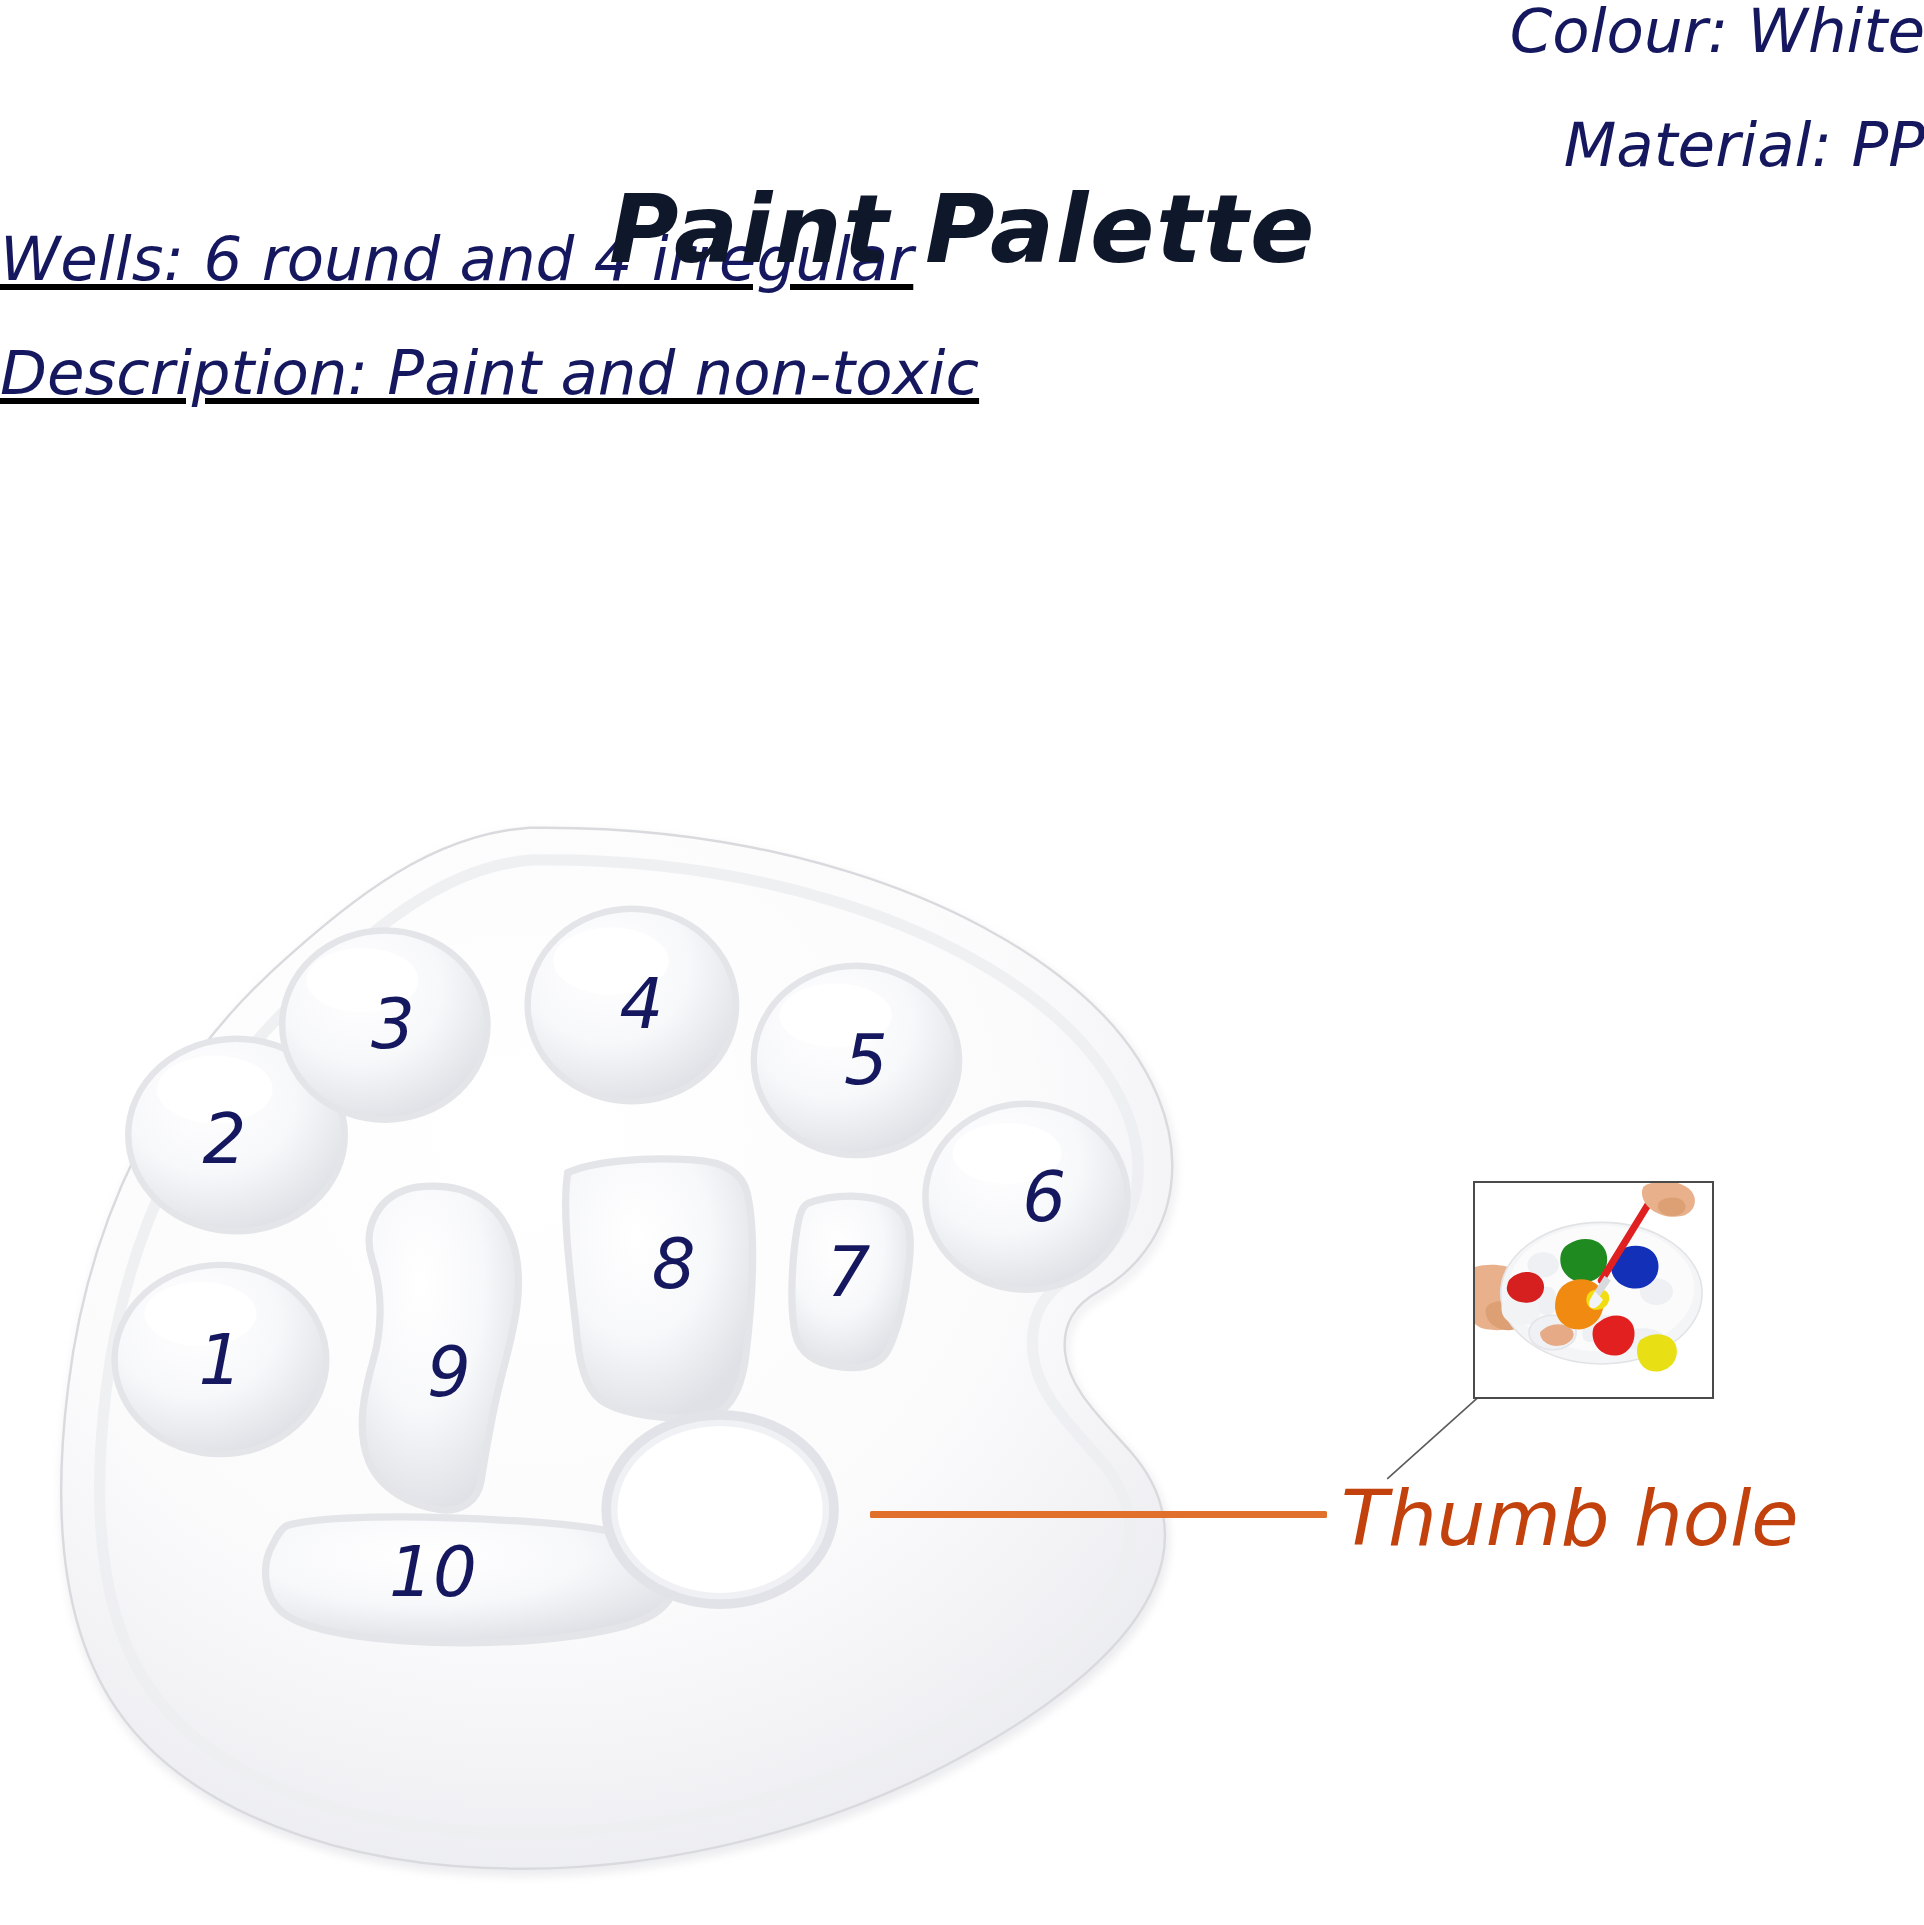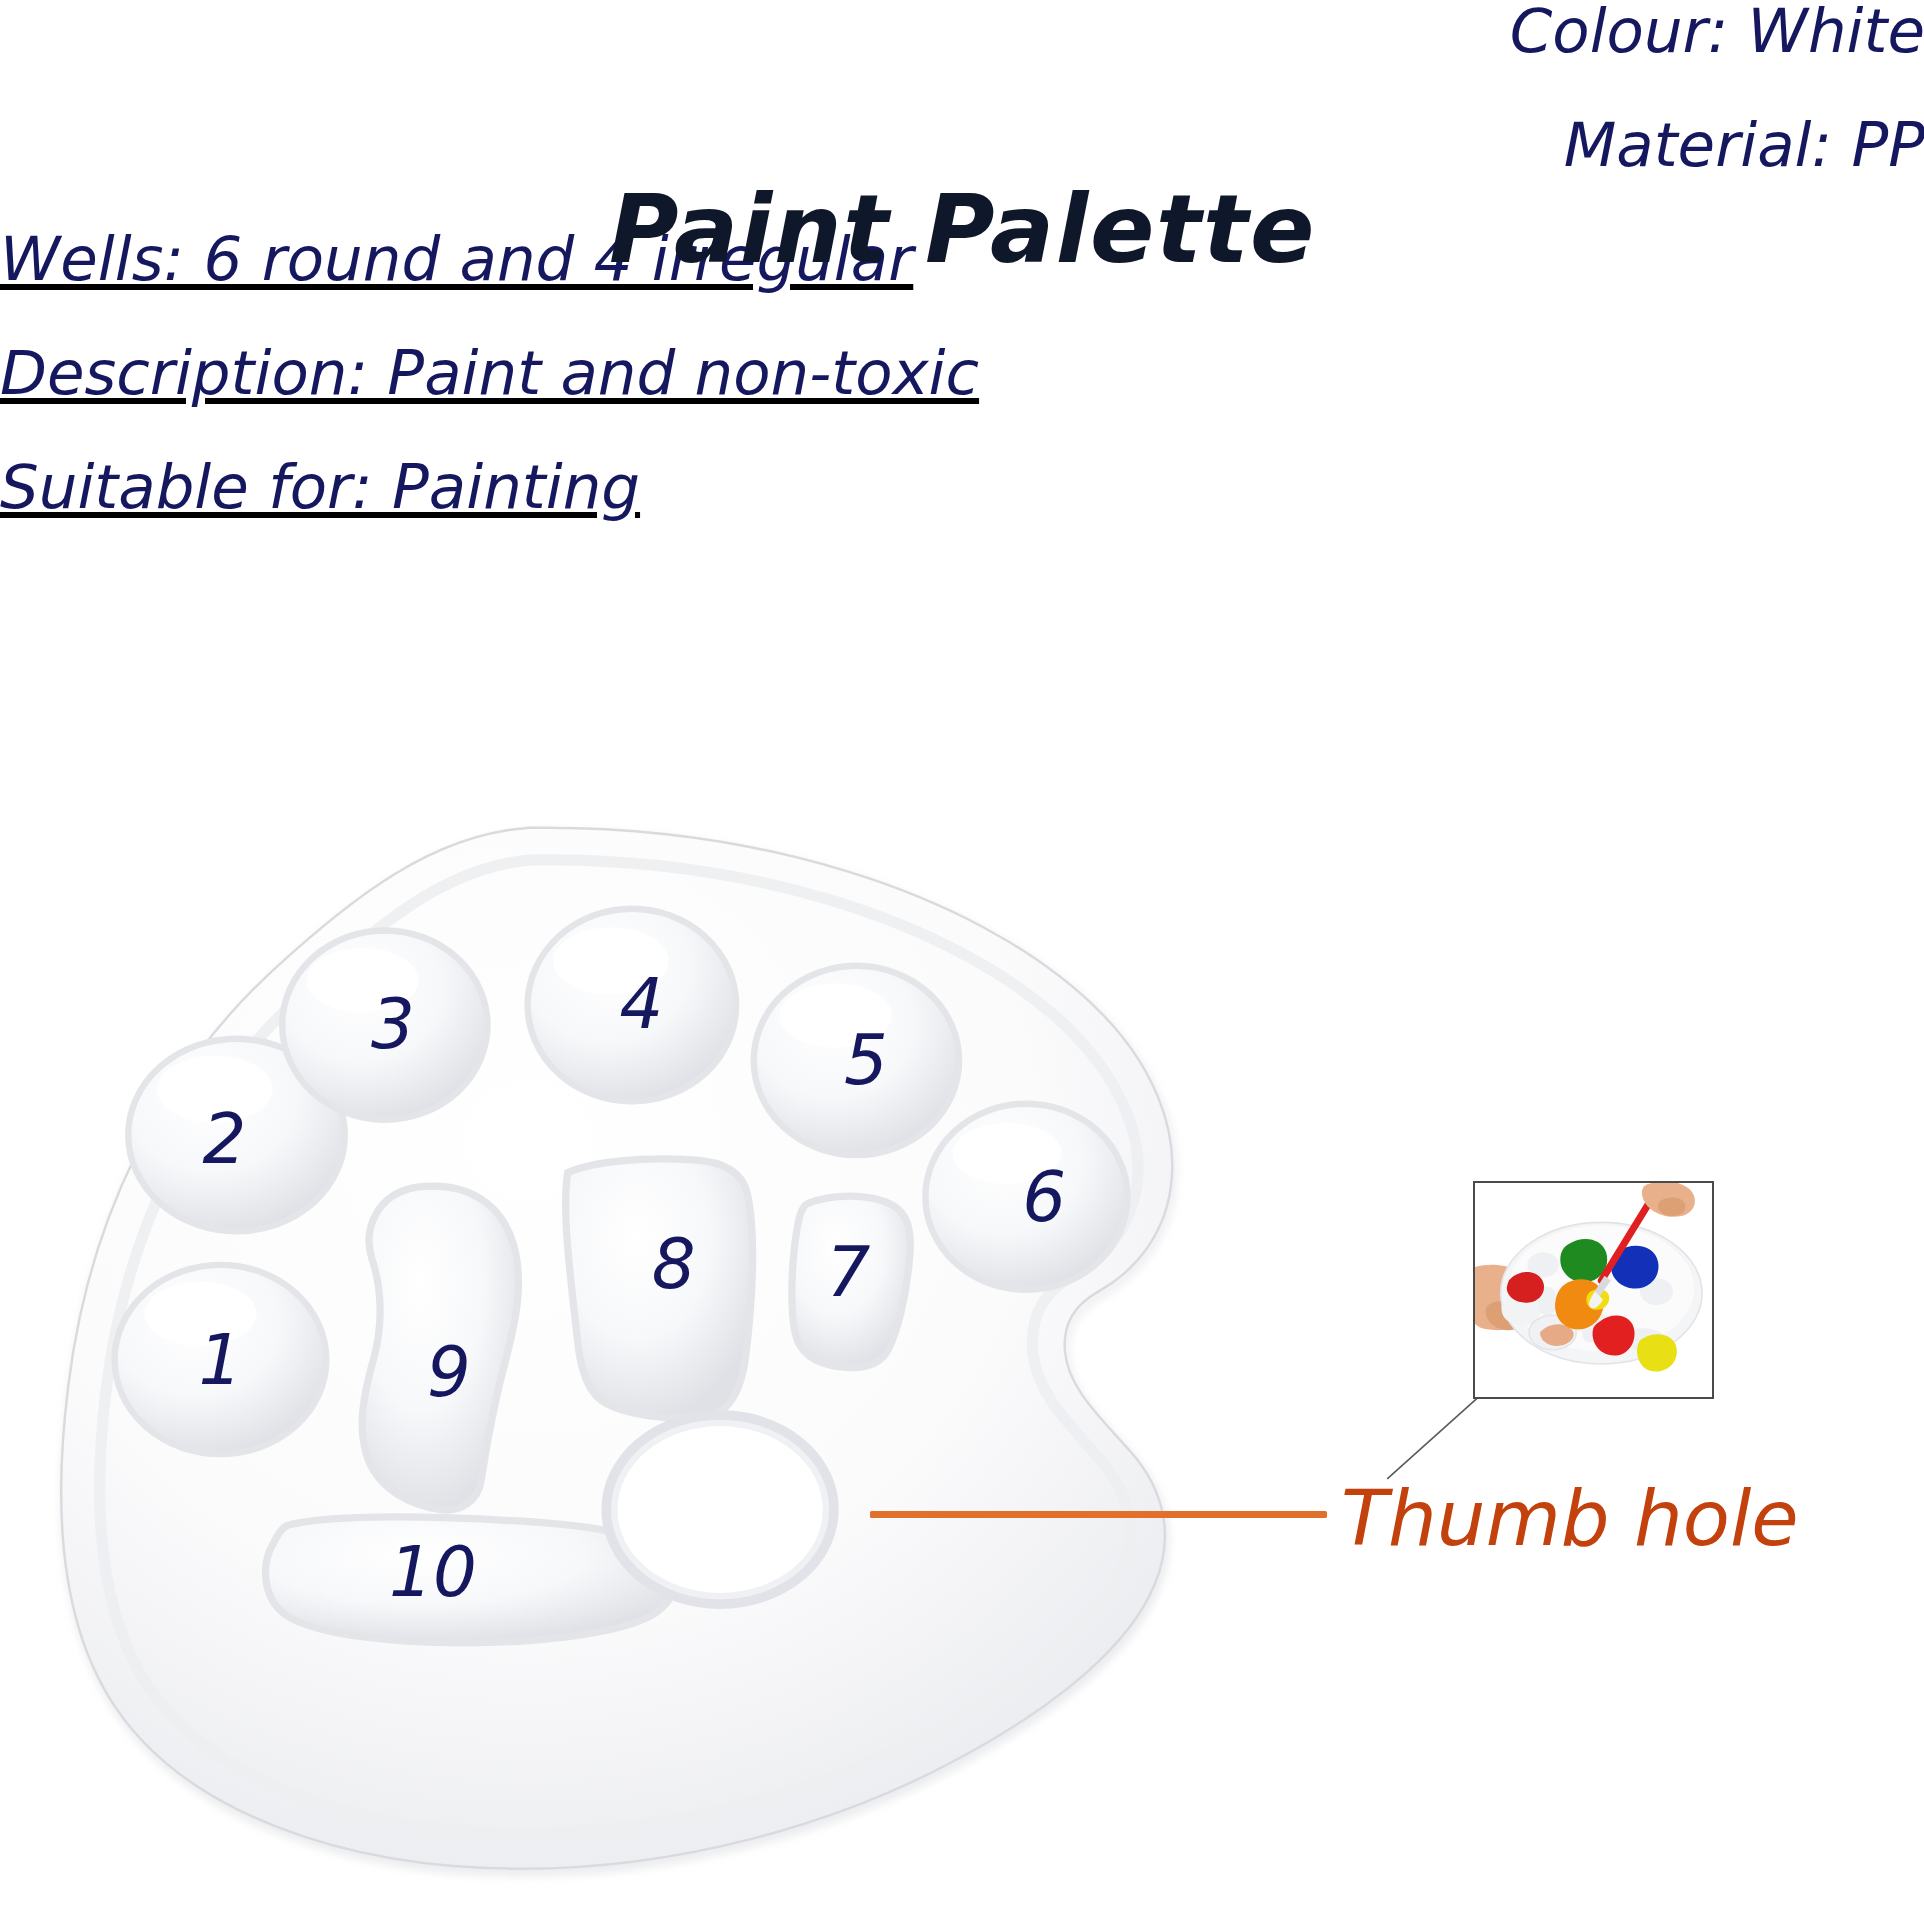--- a/index.html
+++ b/index.html
@@ -120,21 +120,20 @@
 <div id="title">Paint Palette</div>
 
 <div id="spec-left">
   <div class="spec-line">Colour: White</div>
   <div class="spec-line">Material: PP</div>
 </div>
 
 <div id="spec-right">
   <div class="spec-line">Wells: 6 round and 4 irregular</div>
   <div class="spec-line">Description: Paint and non-toxic</div>
-  <div class="spec-line">Suitable for: Painting</div>
 </div>
 
 <div id="palette-wrap">
   <svg id="palette-svg" viewBox="0 0 1520 1340" xmlns="http://www.w3.org/2000/svg">
     <defs>
       <radialGradient id="bodyGrad" cx="42%" cy="30%" r="78%">
         <stop offset="0%" stop-color="#ffffff"></stop>
         <stop offset="58%" stop-color="#fbfbfc"></stop>
         <stop offset="100%" stop-color="#e9eaee"></stop>
       </radialGradient>

